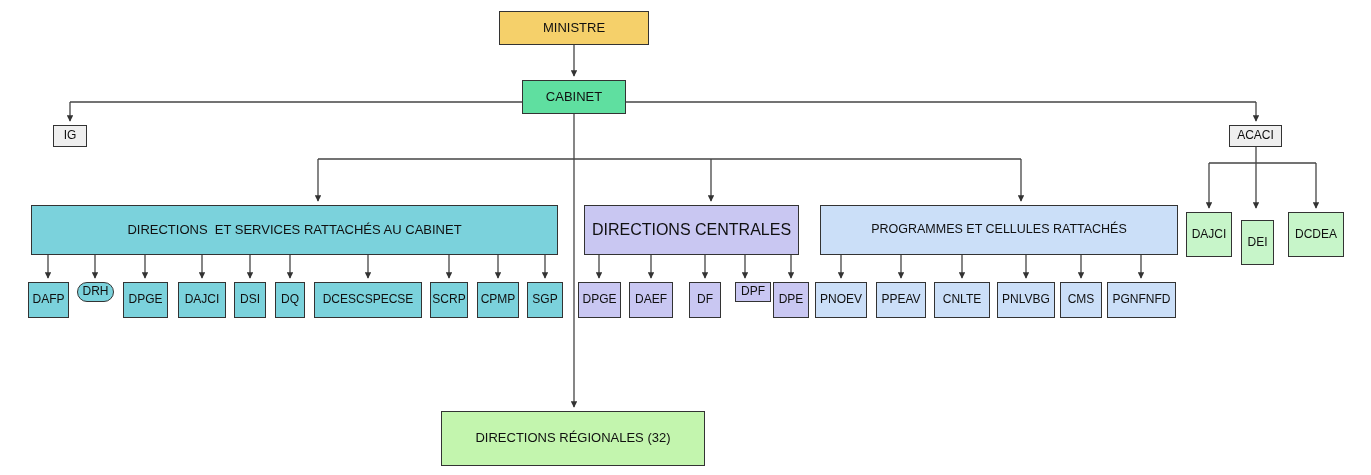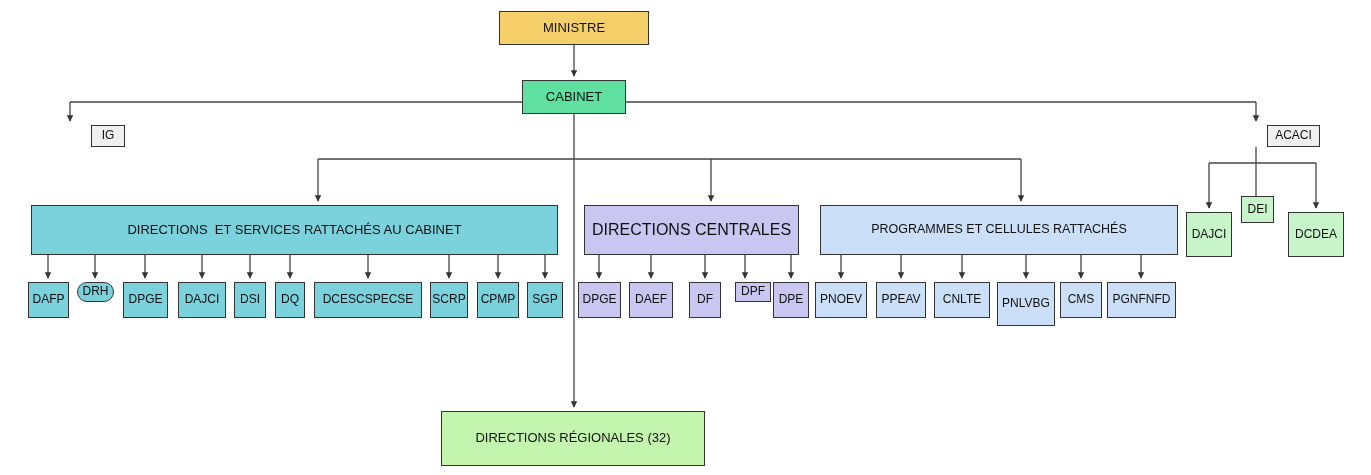--- a/index.html
+++ b/index.html
@@ -28,21 +28,21 @@
     align-items:center;
     justify-content:center;
     text-align:center;
     color:#101010;
     line-height:1.1;
     white-space:pre;
     z-index:2;
   }
   .node.ministre{ background:#F5D06A; font-size:13px; }
   .node.cabinet { background:#5FDFA0; font-size:13px; }
-  .node.plain   { background:#EFEFEF; font-size:12px;margin-left:38px; }
+  .node.plain   { background:#EFEFEF; font-size:12px; }
   .node.banner-teal  { background:#7BD2DC; font-size:13px; }
   .node.banner-purple{ background:#C9C7F2; font-size:16px; }
   .node.banner-blue  { background:#CBDFF8; font-size:12.5px; }
   .node.leaf-teal  { background:#7BD2DC; font-size:12px; }
   .node.leaf-purple{ background:#C9C7F2; font-size:12px; }
   .node.leaf-blue  { background:#CBDFF8; font-size:12px; }
   .node.leaf-green { background:#C7F5C9; font-size:12px; }
   .node.regionales { background:#C3F5AE; font-size:13px; }
 </style>
 </head>
@@ -129,21 +129,21 @@
       <div class="node leaf-teal" style="left: 477px; top: 282px; width: 42px; height: 36px;">CPMP</div>
       <div class="node leaf-teal" style="left: 527px; top: 282px; width: 36px; height: 36px;">SGP</div>
       <div class="node leaf-purple" style="left: 578px; top: 282px; width: 43px; height: 36px;">DPGE</div>
       <div class="node leaf-purple" style="left: 629px; top: 282px; width: 44px; height: 36px;">DAEF</div>
       <div class="node leaf-purple" style="left: 689px; top: 282px; width: 32px; height: 36px;">DF</div>
       <div class="node leaf-purple" style="left: 727px; top: 282px; width: 36px; height: 20px; margin-left: 8px;">DPF</div>
       <div class="node leaf-purple" style="left: 773px; top: 282px; width: 36px; height: 36px;">DPE</div>
       <div class="node leaf-blue" style="left: 815px; top: 282px; width: 52px; height: 36px;">PNOEV</div>
       <div class="node leaf-blue" style="left: 876px; top: 282px; width: 50px; height: 36px;">PPEAV</div>
       <div class="node leaf-blue" style="left: 934px; top: 282px; width: 56px; height: 36px;">CNLTE</div>
-      <div class="node leaf-blue" style="left: 997px; top: 282px; width: 58px; height: 44px;">PNLVBG</div>
+      <div class="node leaf-blue" style="left: 997px; top: 282px; width: 58px; height: 36px;">PNLVBG</div>
       <div class="node leaf-blue" style="left: 1060px; top: 282px; width: 42px; height: 36px;">CMS</div>
       <div class="node leaf-blue" style="left: 1107px; top: 282px; width: 69px; height: 36px;">PGNFNFD</div>
       <div class="node leaf-green" style="left: 1186px; top: 212px; width: 46px; height: 45px;">DAJCI</div>
-      <div class="node leaf-green" style="left: 1241px; top: 196px; width: 33px; height: 27px;">DEI</div>
+      <div class="node leaf-green" style="left: 1241px; top: 220px; width: 33px; height: 45px;">DEI</div>
       <div class="node leaf-green" style="left: 1288px; top: 212px; width: 56px; height: 45px;">DCDEA</div>
     </div>
 
 </div>
 
 </body></html>

